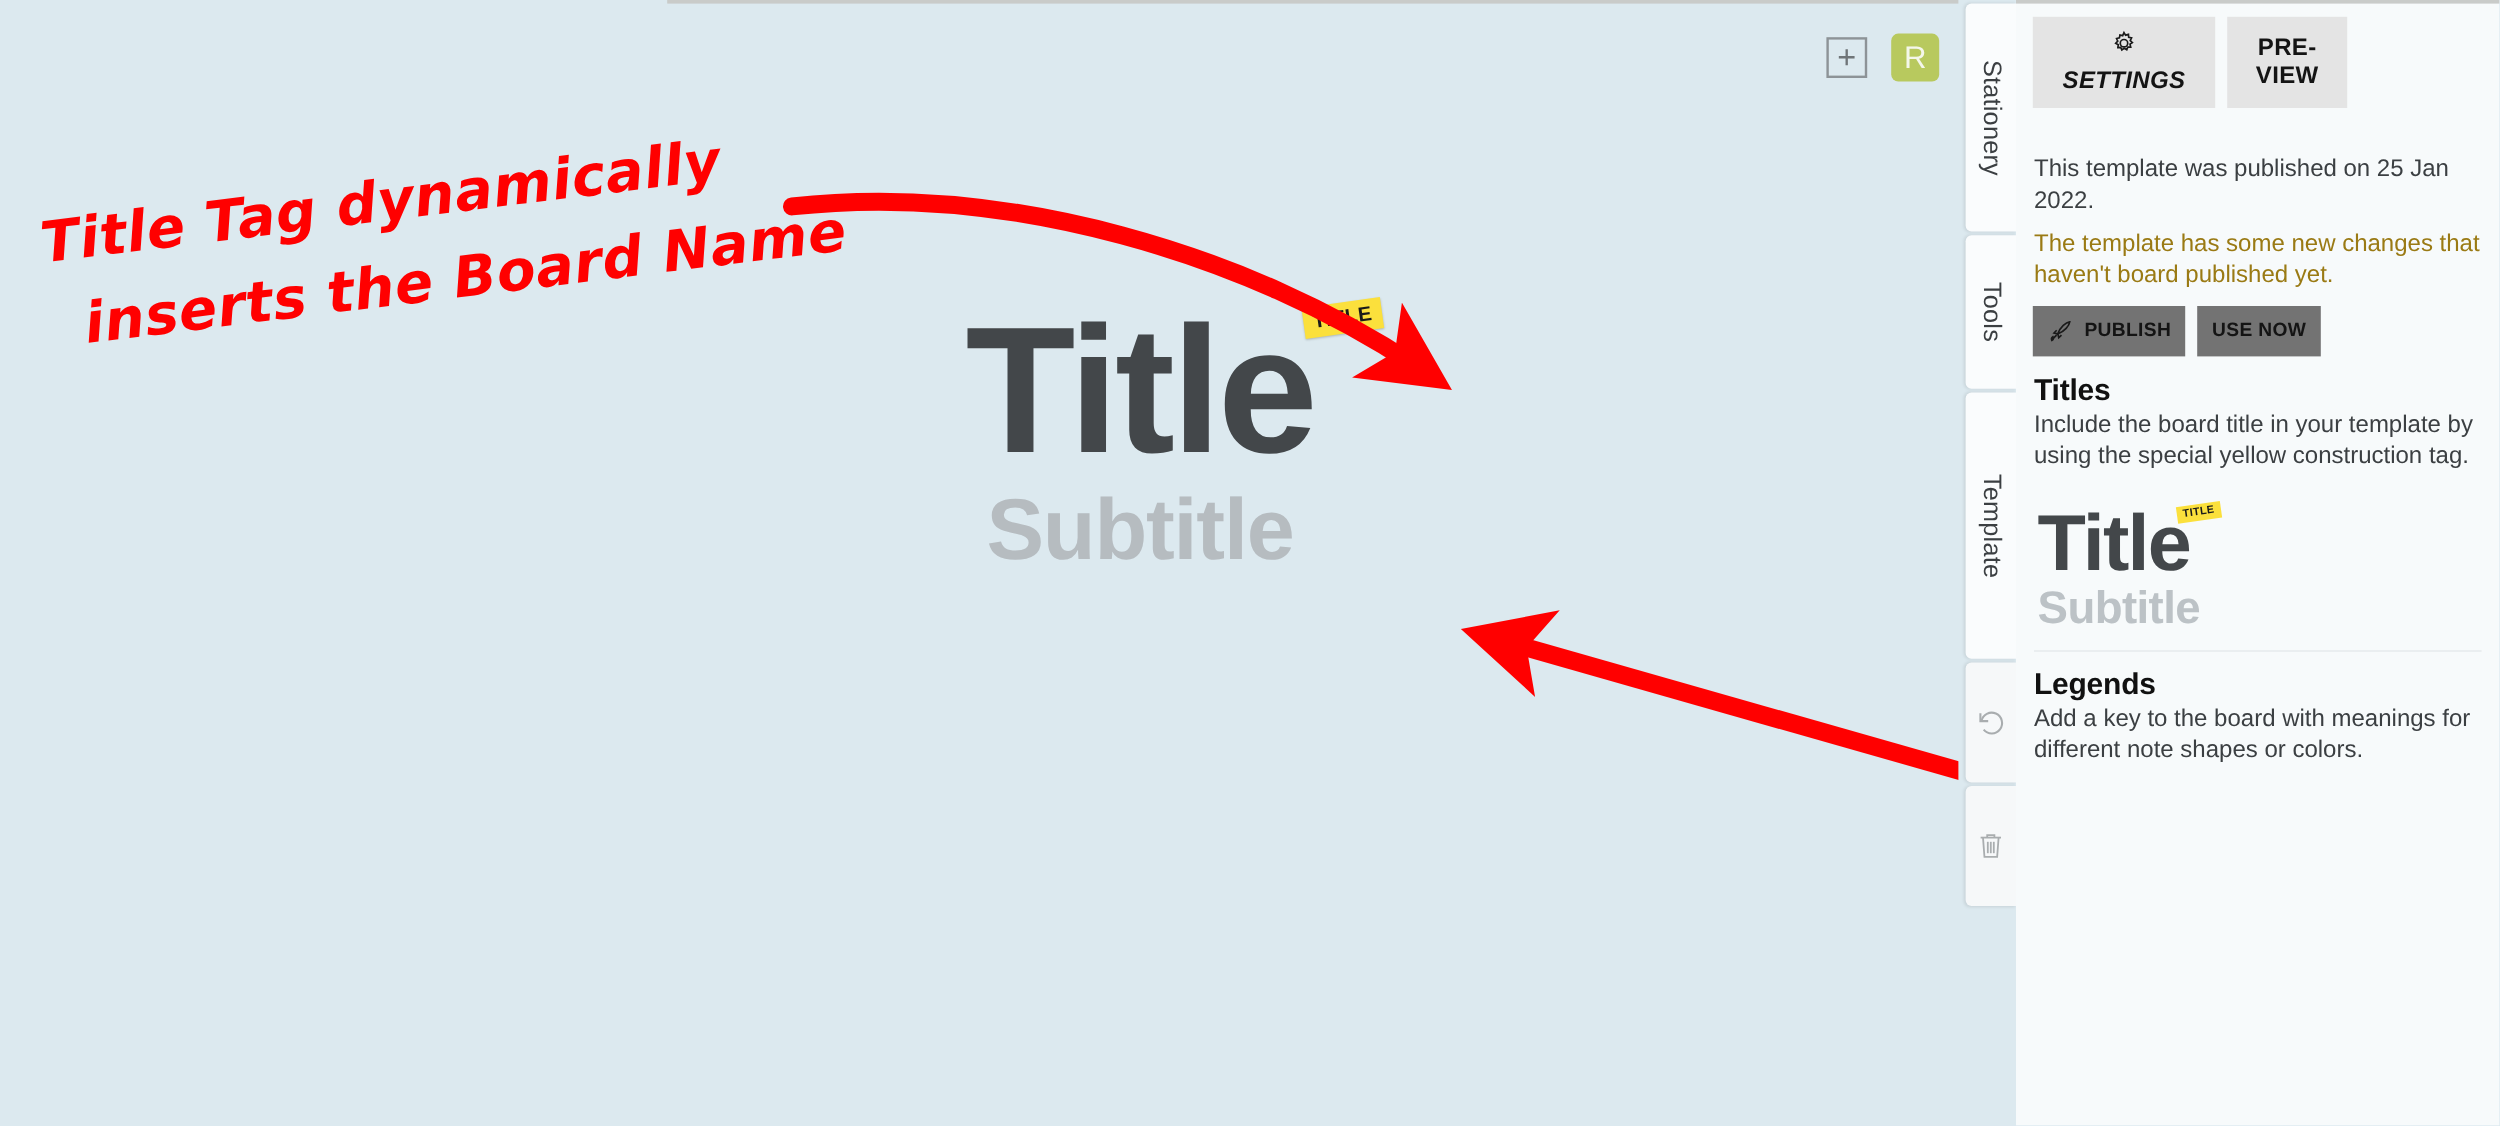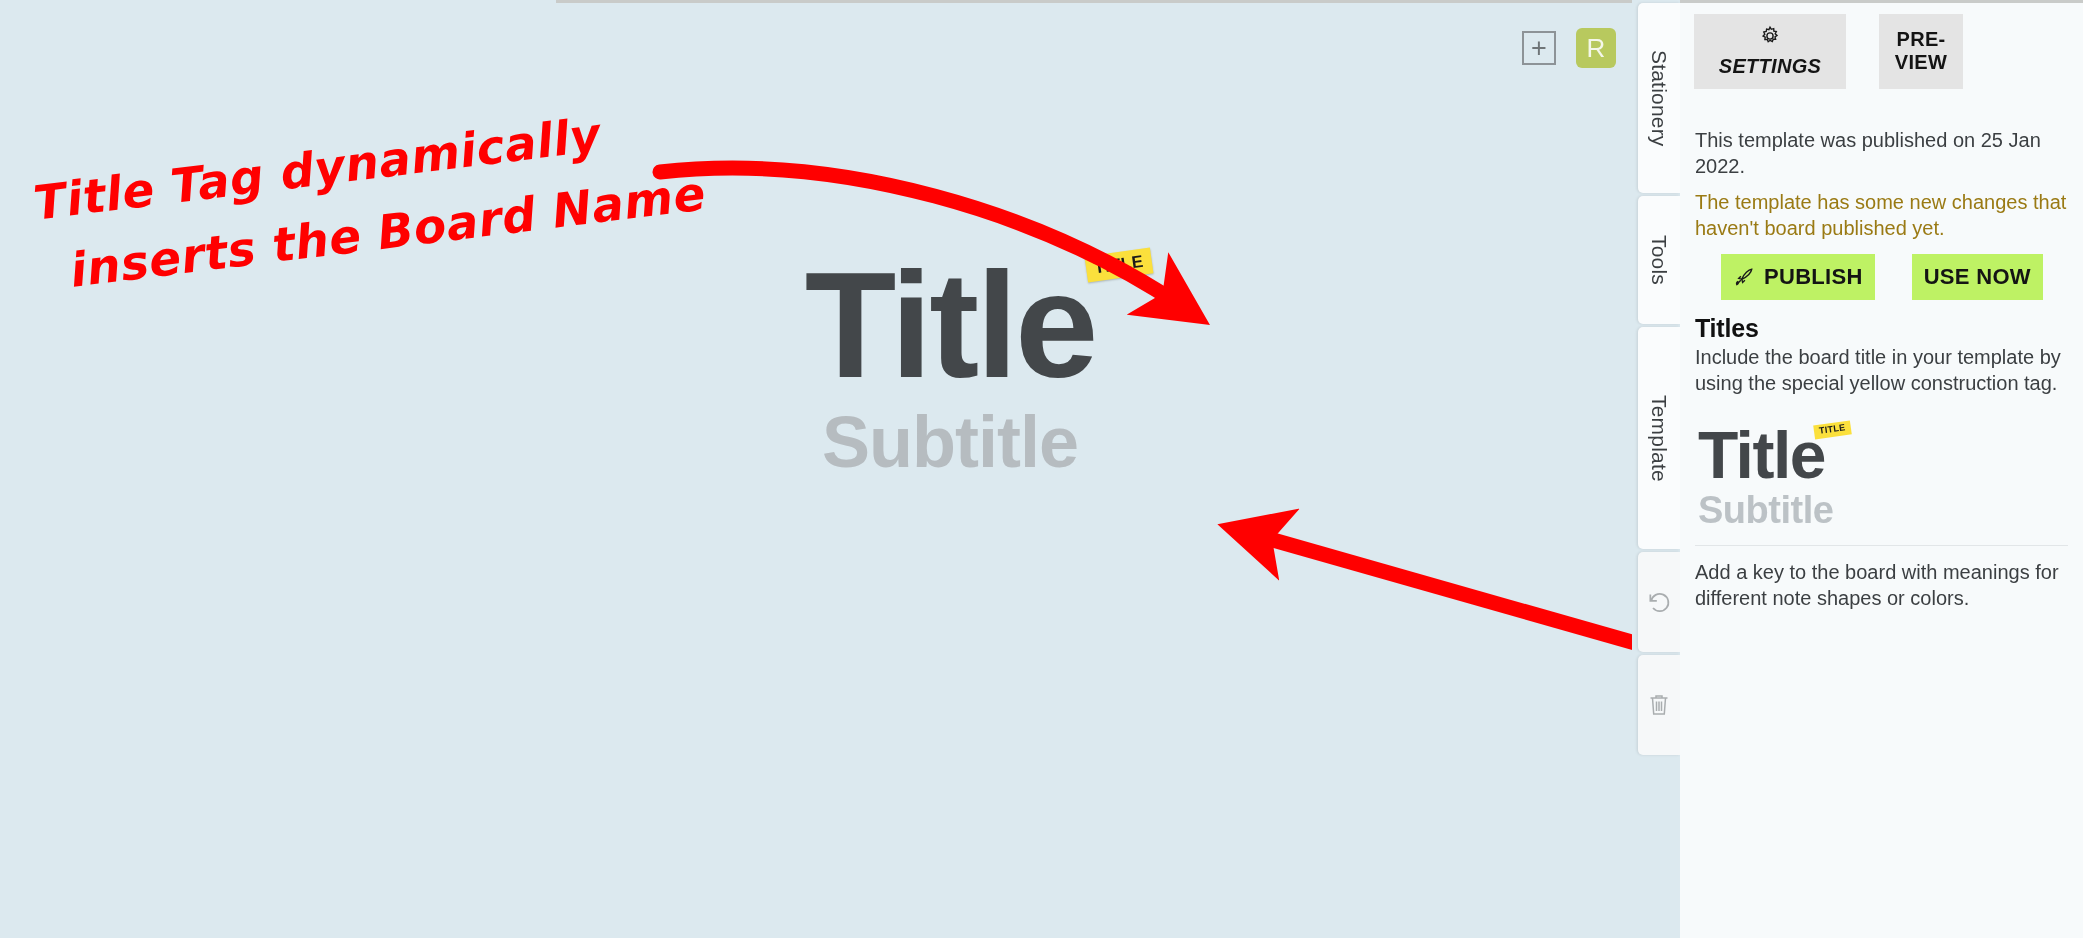--- a/index.html
+++ b/index.html
@@ -129,41 +129,40 @@
   .action-btn {
     background: #e4e4e4; border: none;
     color: #141414; font-weight: 700;
     font-size: 20px; letter-spacing: .3px;
     padding: 10px 6px 11px 6px;
     text-align: center; cursor: pointer;
     line-height: 1.15;
     font-family: "Liberation Sans", sans-serif;
   }
   .action-btn.settings { width: 152px; font-style: italic; }
-  .action-btn.preview  { width: 84px; margin-left: 23px; }
+  .action-btn.preview  { width: 100px; }
   .gear-wrap { display:block; text-align:center; margin-bottom: 2px; }
 
   .panel-note {
     padding: 12px 15px 0 15px;
     font-size: 20px; line-height: 1.32; color: #3b3f42; margin-top: 26px;
   }
   .panel-warn {
     padding: 9px 15px 0 15px;
     font-size: 20px; line-height: 1.32; color: #9a7a14;
   }
   .panel-btn-row {
     display: flex; gap: 10px; padding: 12px 14px 14px 14px;
   }
   .small-btn {
-    background: #bef264; border: none;
-    font-size: 22px; font-weight: 700; color: #141414;
+    background: #737373; border: none;
+    font-size: 16px; font-weight: 700; color: #141414;
     padding: 10px 12px; letter-spacing: .3px;
     display: flex; align-items: center; gap: 9px; cursor: pointer;
     font-family: "Liberation Sans", sans-serif;
-    margin-left: 27px;
   }
 
   .sec { padding: 0 15px; }
   .sec-title {
     font-size: 25px; font-weight: 700; color: #111; letter-spacing: -.2px;
     margin-bottom: 1px;
   }
   .sec-desc {
     font-size: 20px; line-height: 1.3; color: #3b3f42;
   }
@@ -307,18 +306,19 @@
         <span class="prev-tag">TITLE</span>
       </div>
       <div class="prev-sub">Subtitle</div>
     </div>
 
     <div class="sec">
       <div class="sec-divider"></div>
     </div>
 
     <div class="sec">
+      <div class="sec-title">Legends</div>
       <div class="sec-desc">Add a key to the board with meanings for different note shapes or colors.</div>
     </div>
 
   </div>
 
 </div>
 
 </body></html>

